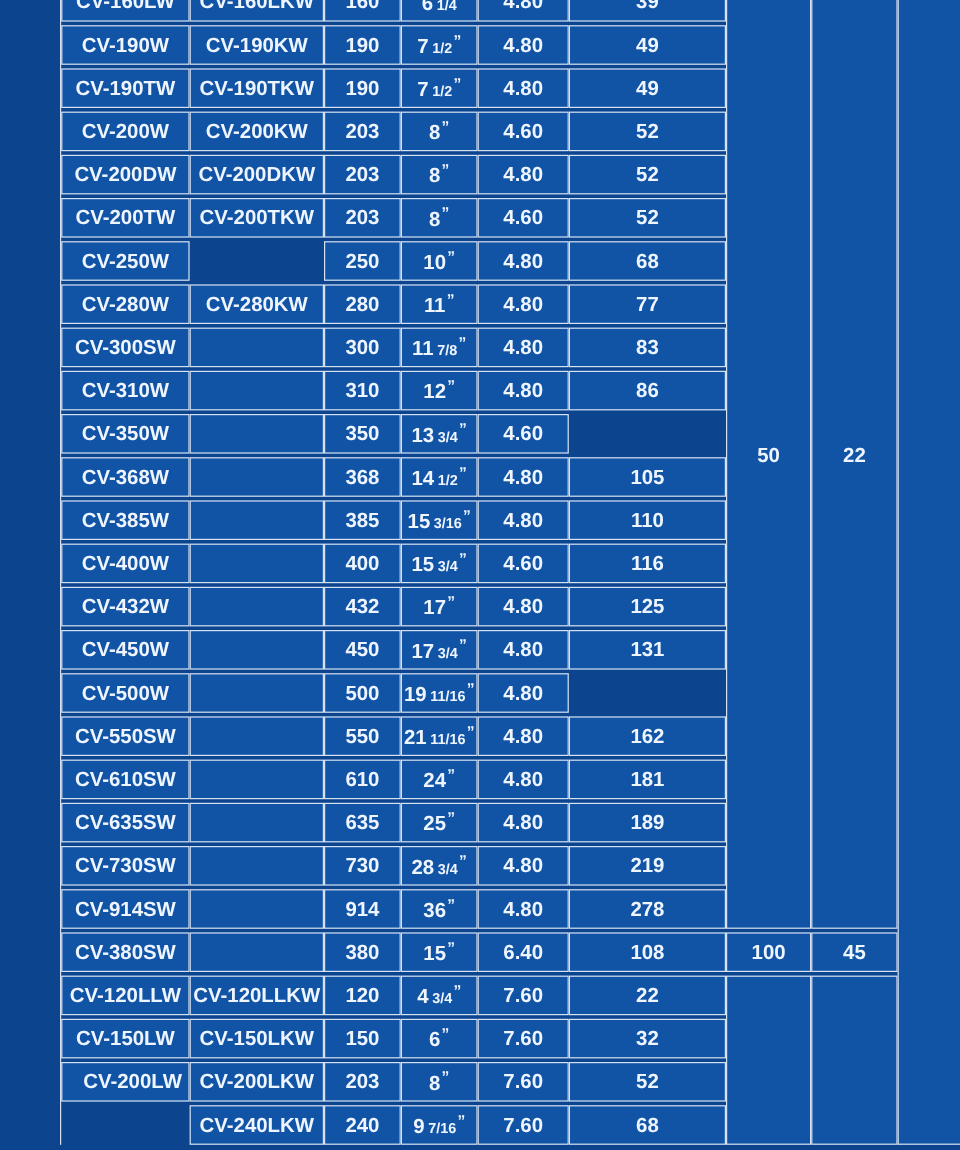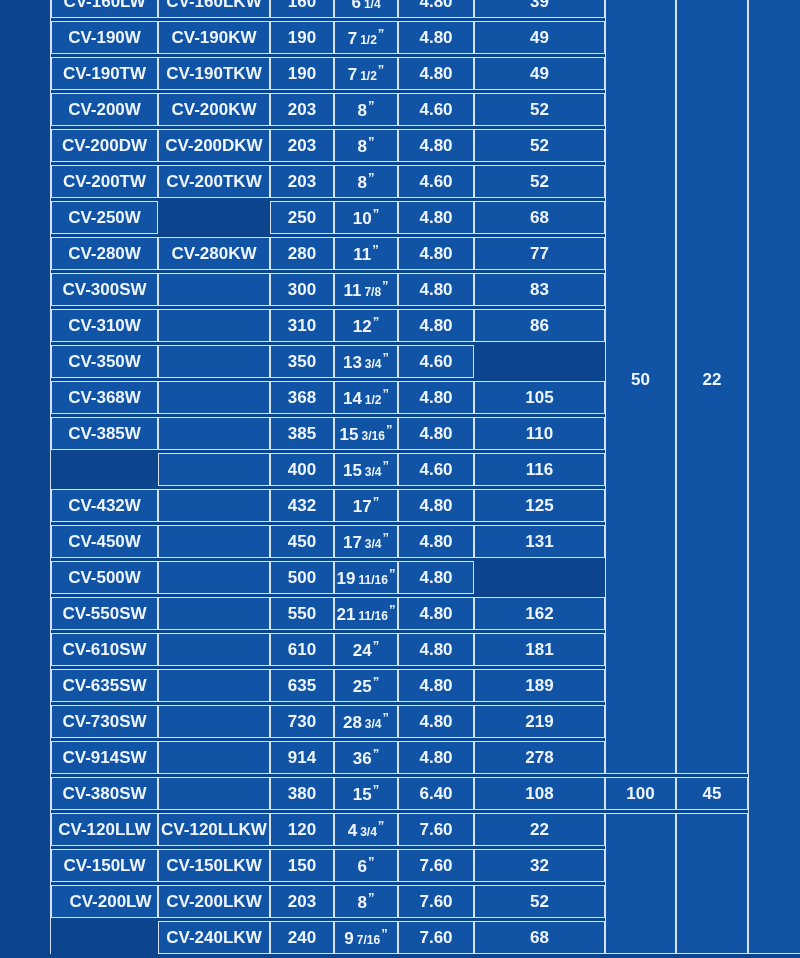--- a/index.html
+++ b/index.html
@@ -218,20 +218,21 @@
   <div class="cell c-kw" style="grid-row: 13;"></div>
   <div class="cell c-mm" style="grid-row: 13;">385</div>
   <div class="cell c-inch" style="grid-row: 13;">
     <span class="inch-whole">15</span>
     <span class="inch-frac">3/16</span>
     <span class="inch-mark">”</span>
   </div>
   <div class="cell c-pitch" style="grid-row: 13;">4.80</div>
   <div class="cell c-weight" style="grid-row: 13;">110</div>
 
+  <div class="cell c-w" style="grid-row: 14;">CV-400W</div>
   <div class="cell c-kw" style="grid-row: 14;"></div>
   <div class="cell c-mm" style="grid-row: 14;">400</div>
   <div class="cell c-inch" style="grid-row: 14;">
     <span class="inch-whole">15</span>
     <span class="inch-frac">3/4</span>
     <span class="inch-mark">”</span>
   </div>
   <div class="cell c-pitch" style="grid-row: 14;">4.60</div>
   <div class="cell c-weight" style="grid-row: 14;">116</div>
 

